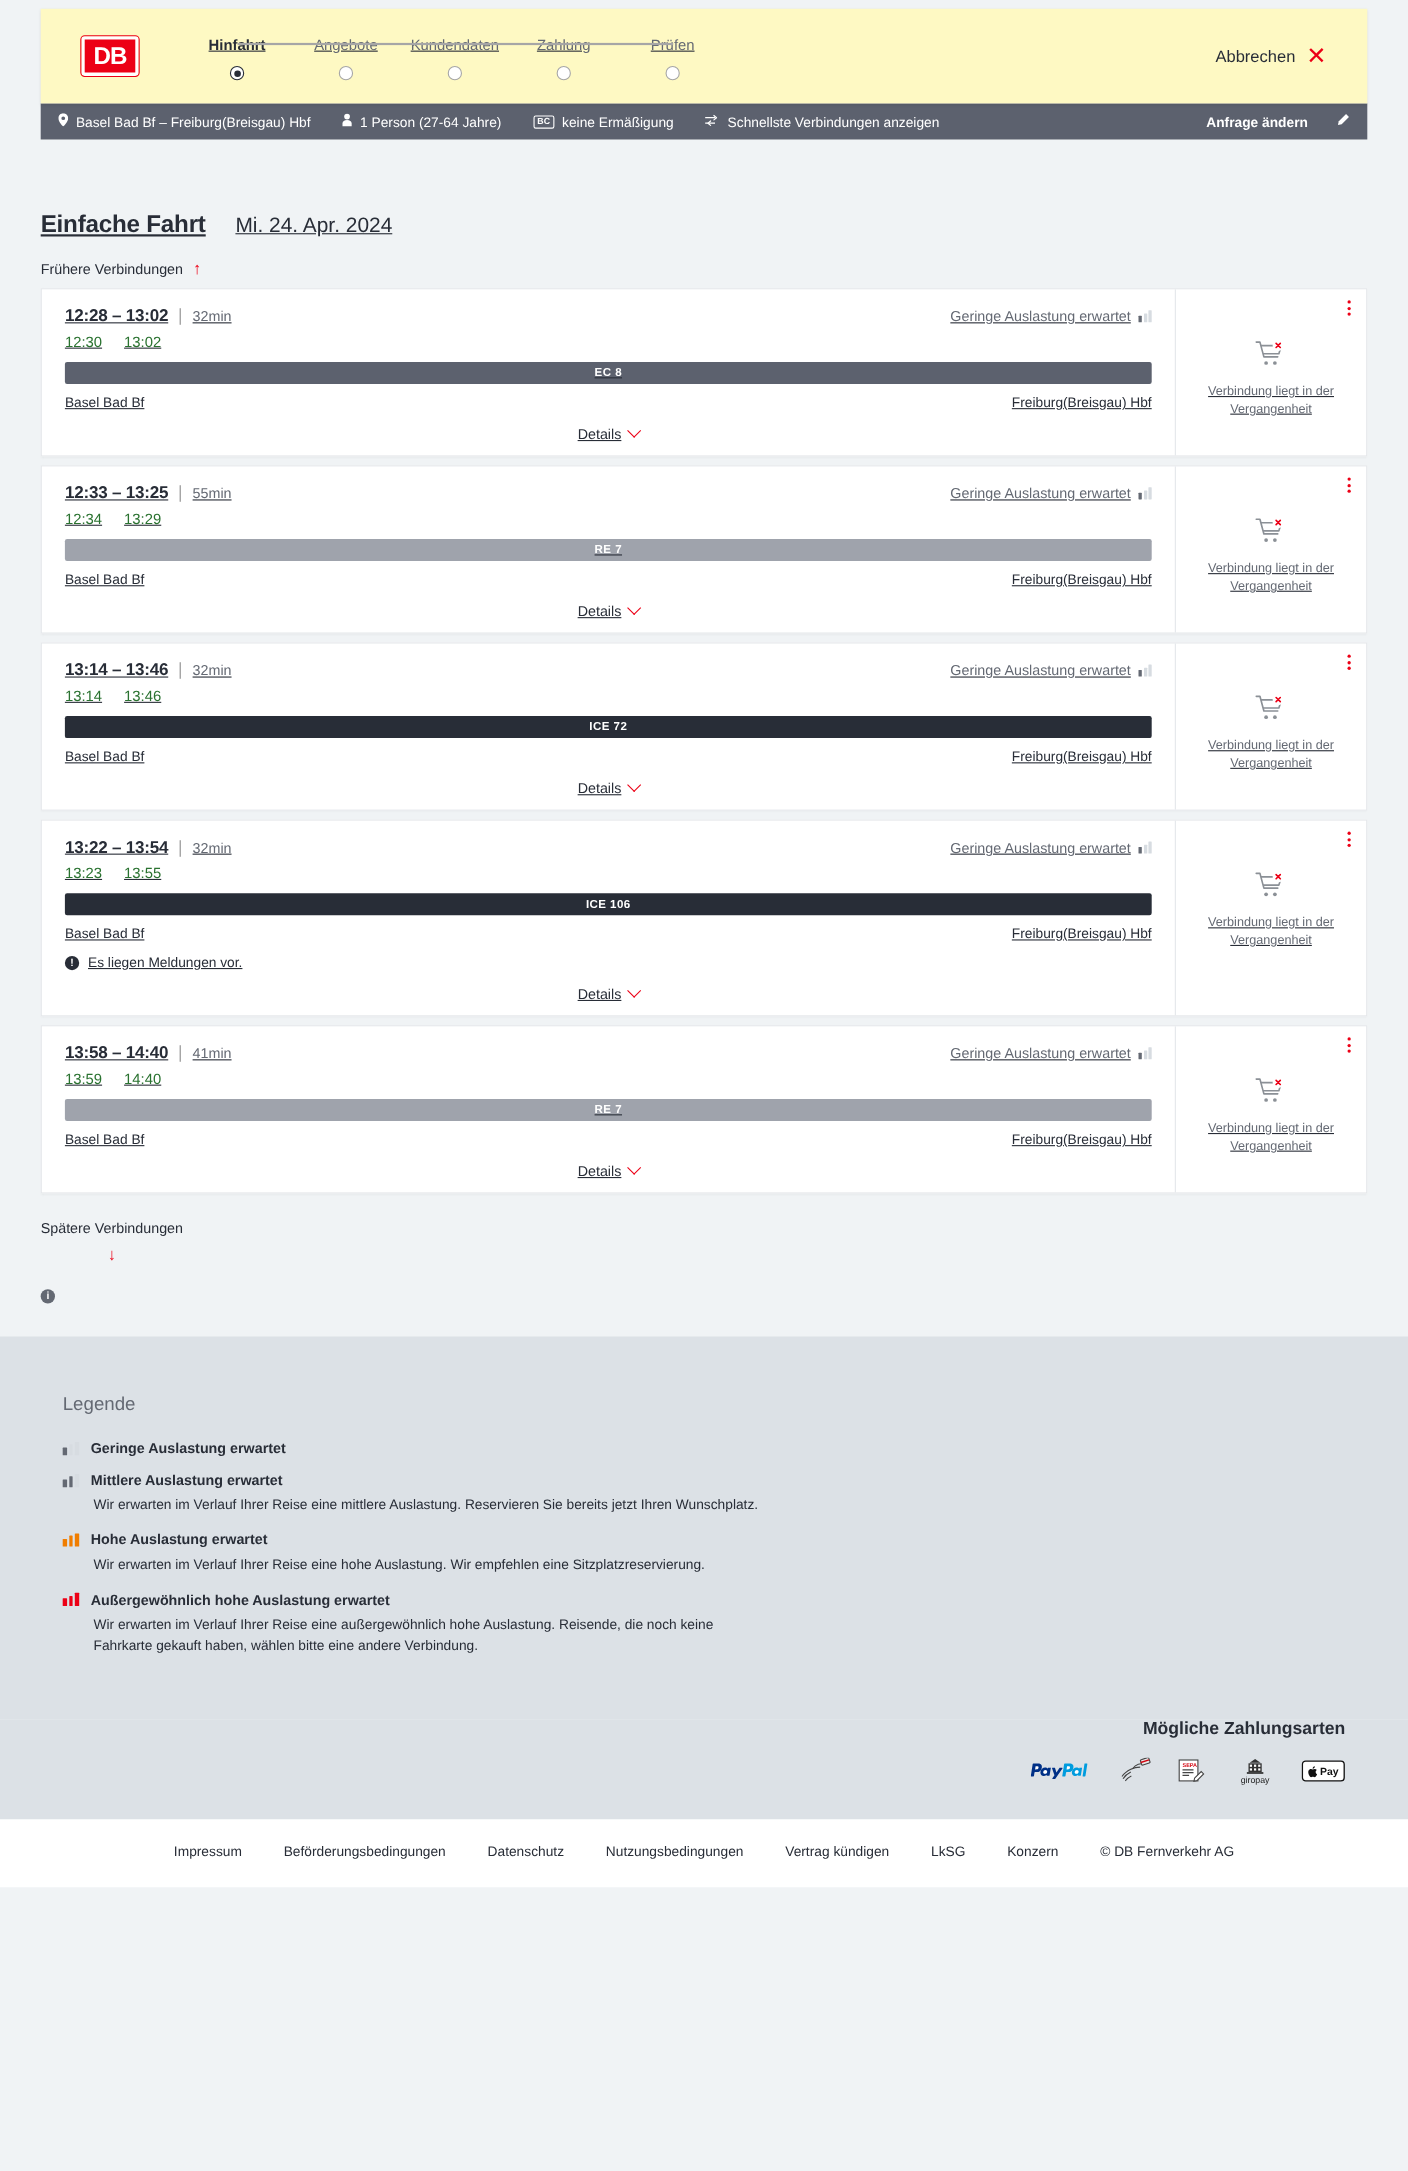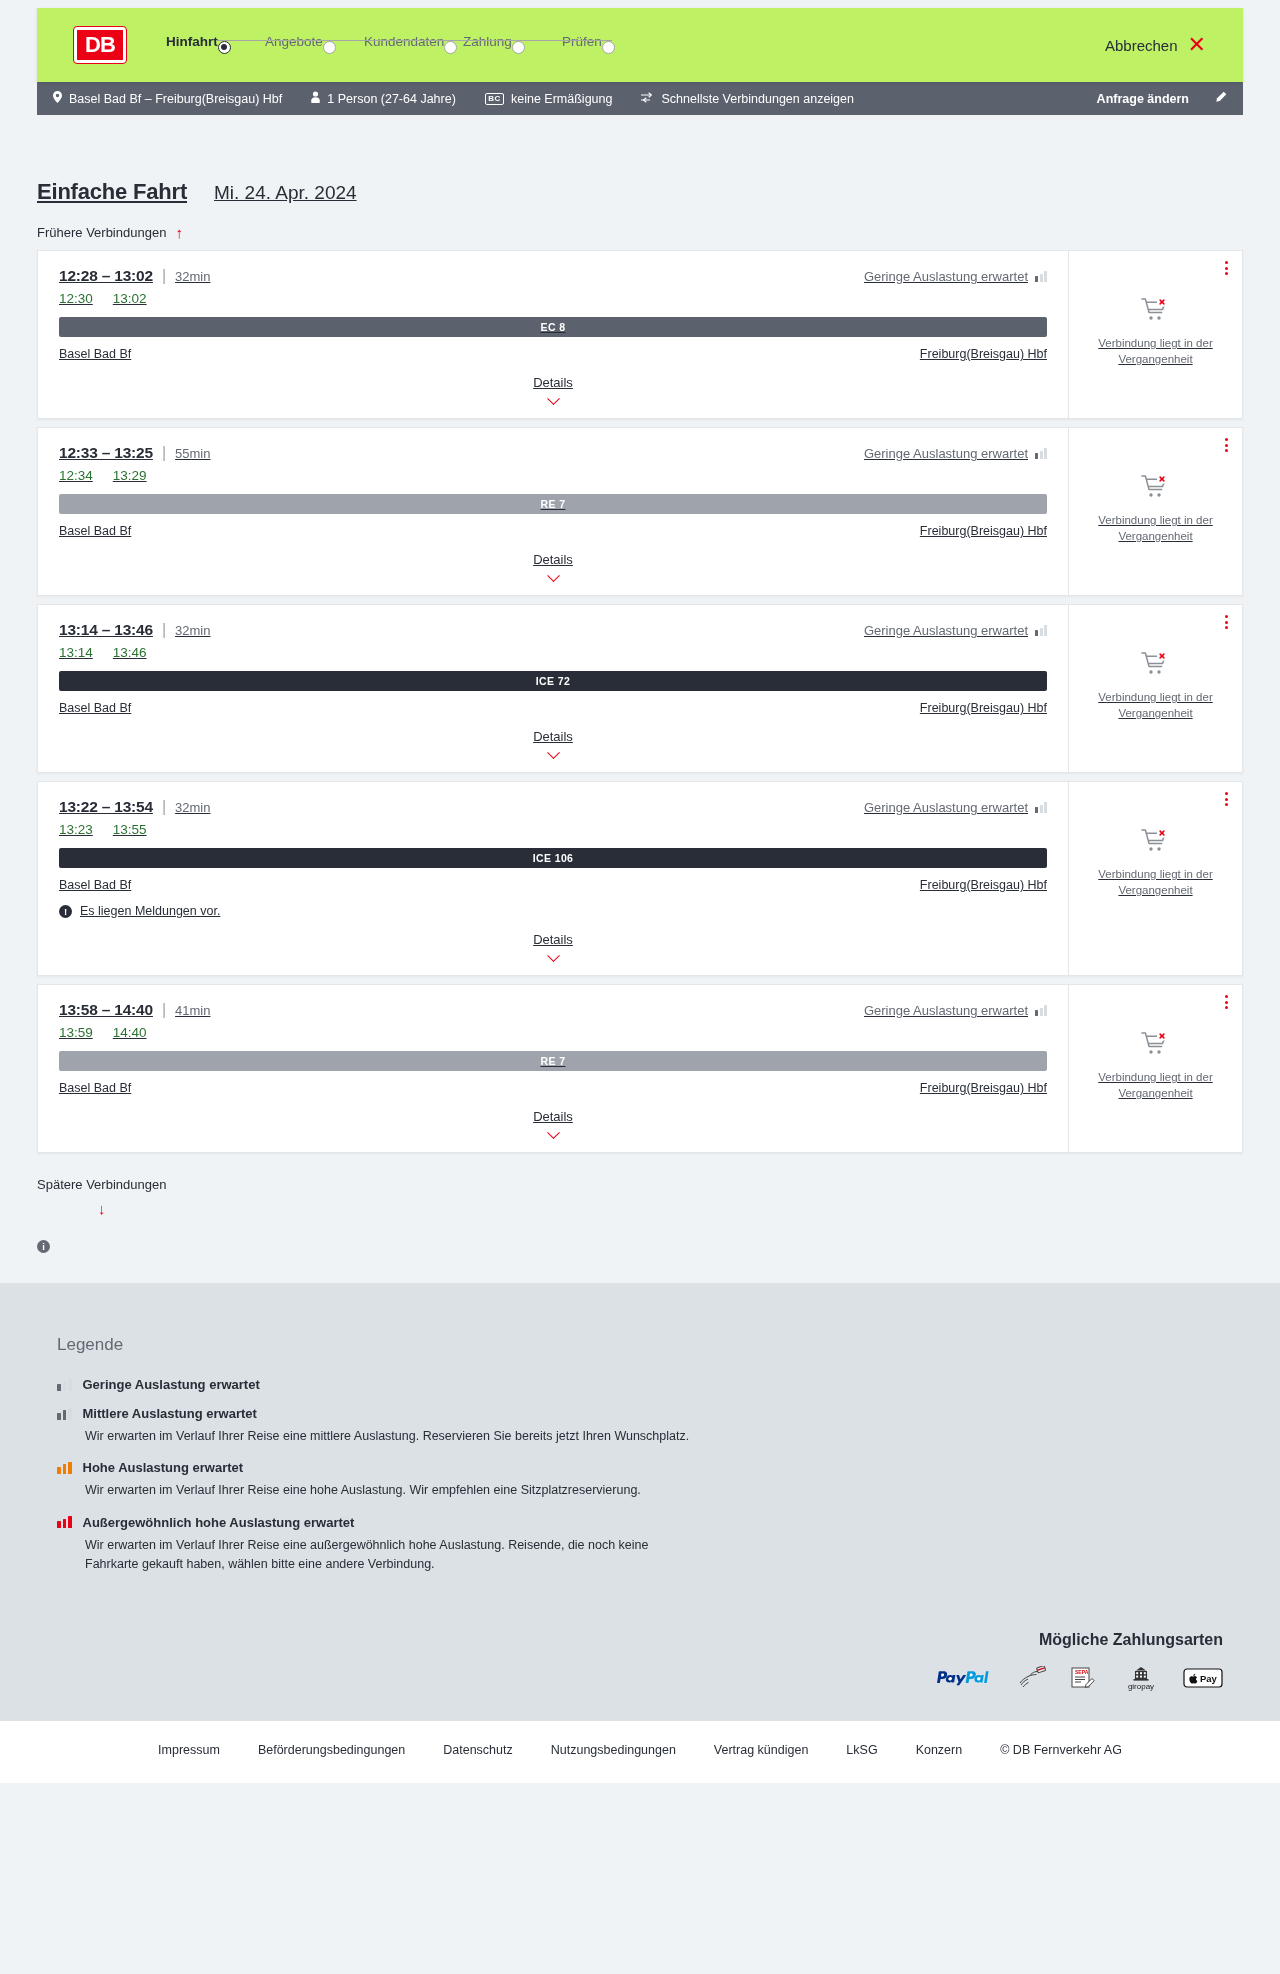--- a/index.html
+++ b/index.html
@@ -9,41 +9,41 @@
     background: #f0f3f5;
     color: #282d37;
     -webkit-font-smoothing: antialiased;
   }
   .page { width: 1280px; position: relative; background:#f0f3f5; }
 
   
   .header-wrap { padding: 0 0 0 0; background:#f0f3f5; }
   .header {
     margin: 8px 37px 0 37px;
-    background: #bef264;
-    height: 74px;
+    background: #fef9c3;
+    height: 86px;
     display: flex;
     align-items: center;
     box-shadow: 0 1px 3px rgba(0,0,0,.10);
     position: relative;
     justify-content: space-between;
   }
   .db-logo {
     width: 52px; height: 36px;
     background: #ec0016;
     border: 3px solid #fff;
     outline: 1px solid #ec0016;
     border-radius: 3px;
     margin-left: 37px;
     display: flex; align-items: center; justify-content: center;
     color: #fff; font-weight: 700; font-size: 22px; letter-spacing: -1px;
     font-family: "Liberation Sans", sans-serif;
   }
   .stepper { margin-left: 40px; display: flex; align-items: flex-start; position: relative; padding-top: 4px;}
-  .step { width: 99px; display: flex; flex-direction: row; align-items: center; position: relative; }
+  .step { width: 99px; display: flex; flex-direction: column; align-items: center; position: relative; text-decoration: underline; }
   .step-label { font-size: 13.5px; color: #646973; white-space: nowrap; margin-bottom: 12px; }
   .step.active .step-label { color: #282d37; font-weight: 700; }
   .step-dot {
     width: 13px; height: 13px; border-radius: 50%;
     border: 1.6px solid #a6a6a6; background: #fff;
     position: relative; z-index: 2;
   }
   .step.active .step-dot { border-color: #282d37; }
   .step.active .step-dot::after {
     content:""; position:absolute; left:50%; top:50%;
@@ -132,21 +132,21 @@
   }
   .train-bar.ec { background: #5c616e; }
   .train-bar.re { background: #9fa3ac; }
   .train-bar.ice { background: #282d37; }
   .stations { display: flex; margin-top: 10px; font-size: 12.5px; color: #282d37; }
   .stations .to { margin-left: auto; }
   .notice { display: flex; align-items: center; gap: 8px; margin-top: 12px; font-size: 12.5px; color:#282d37;}
   .notice .ico { width: 13px; height: 13px; border-radius: 50%; background: #282d37; color:#fff;
     font-size: 9.5px; font-weight:700; display:flex; align-items:center; justify-content:center; flex:none;}
   .details-row { display: flex; justify-content: center; margin-top: 14px; }
-  .details-btn { display: flex; align-items: center; gap: 7px; font-size: 13px; color: #282d37; cursor: pointer; flex-direction: column; }
+  .details-btn { display: flex; align-items: center; gap: 7px; font-size: 13px; color: #282d37; cursor: pointer; }
   .chev { width: 9px; height: 9px; border-right: 1.8px solid #ec0016; border-bottom: 1.8px solid #ec0016;
     transform: rotate(45deg) translate(-2px,-2px); }
 
   .kebab { position: absolute; top: 10px; right: 14px; display: flex; flex-direction: column; gap: 2.5px; cursor: pointer; }
   .kebab i { width: 3px; height: 3px; border-radius: 50%; background: #ec0016; display: block;}
   .cart-wrap { margin-top: 36px; }
   .past-text { font-size: 11.5px; color: #646973; text-align: center; line-height: 1.42; margin-top: 8px; max-width: 130px;}
 
   
   .info-note { display: flex; gap: 10px; padding: 22px 0 0 0; max-width: 640px; }

